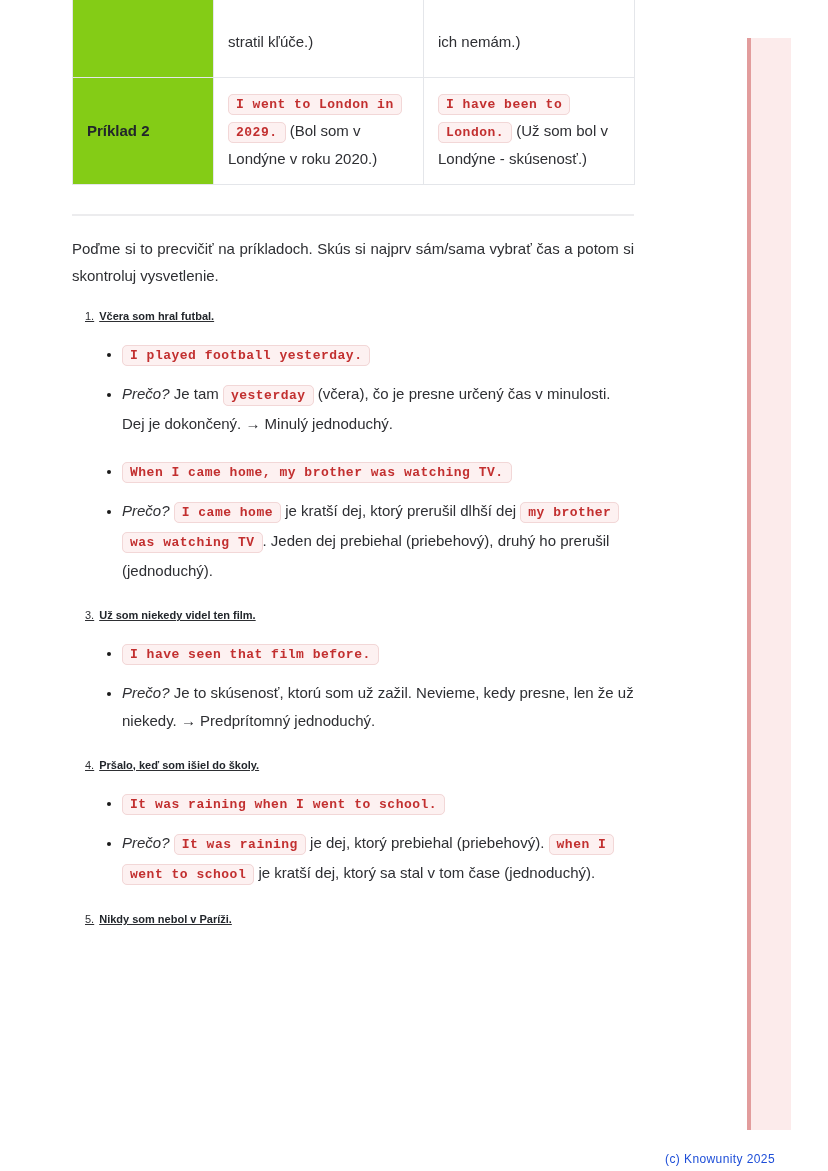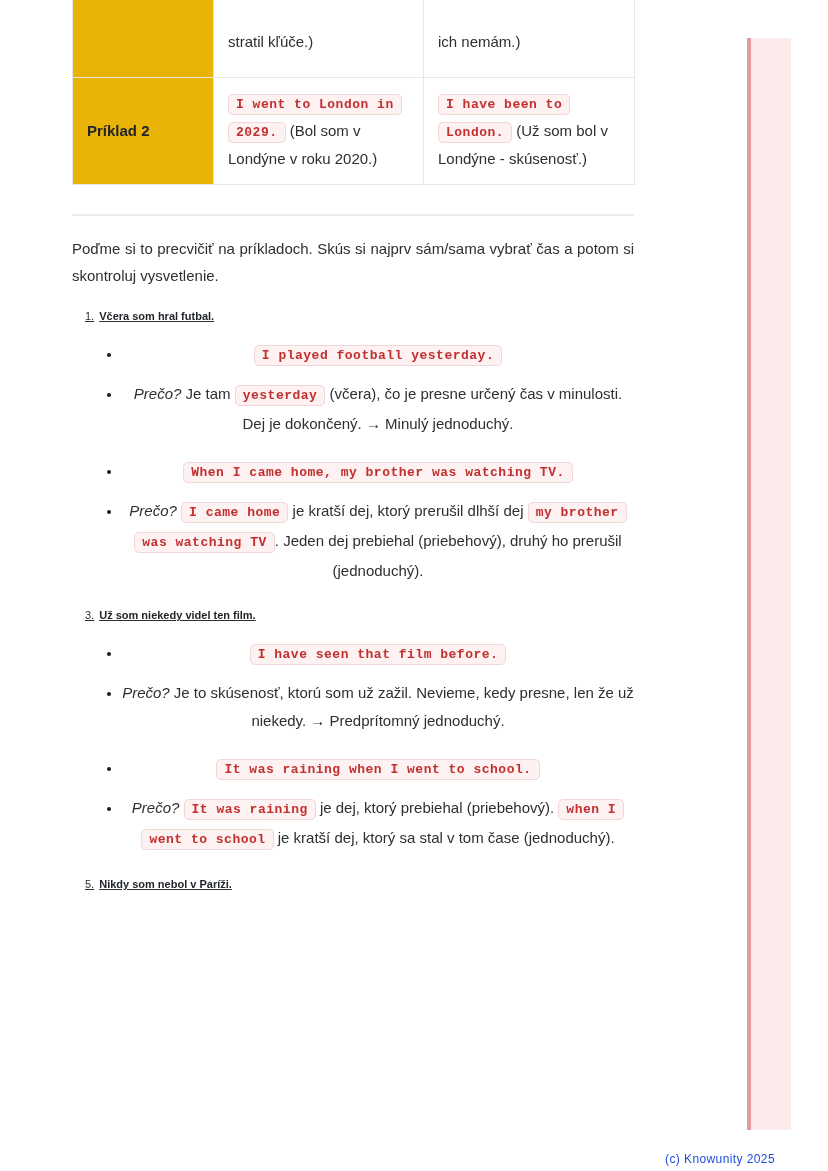--- a/index.html
+++ b/index.html
@@ -45,21 +45,21 @@
     table-layout: fixed;
     font-size: 15px;
     line-height: 26px;
   }
   table.cmp td {
     border: 1px solid #e4e6ea;
     padding: 12px 14px;
     vertical-align: middle;
   }
   table.cmp td.label-col {
-    background: #eab308;
+    background: #84cc16;
     font-weight: bold;
     color: #22262b;
   }
   tr.cut-row td { height: 105px; vertical-align: bottom; padding-bottom: 22px; }
   tr.main-row td { height: 103px; }
 
   
   .chip {
     font-family: "Liberation Mono", monospace;
     font-weight: bold;
@@ -109,21 +109,20 @@
   .ex-num { margin-right: 5px; }
   .ex-title { font-weight: bold; color: #22262b; }
   ul.ex-bullets {
     margin: 0; padding: 0 0 0 50px;
     list-style: disc outside;
   }
   ul.ex-bullets li {
     font-size: 15px;
     line-height: 28px;
     margin-bottom: 10px;
-    text-align: center;
   }
   ul.ex-bullets li::marker { color: #1a1a1a; font-size: 13px; }
   ul.ex-bullets li:last-child { margin-bottom: 0; }
   em.why-label { font-style: italic; }
 </style>
 </head>
 <body>
 
 <div class="edge-bar"></div>
 
@@ -173,20 +172,21 @@
 
     <div class="exercise">
       <div class="ex-head"><span class="ex-num">3.</span><span class="ex-title">Už som niekedy videl ten film.</span></div>
       <ul class="ex-bullets">
         <li><code class="chip">I have seen that film before.</code></li>
         <li><em class="why-label">Prečo?</em><span> Je to skúsenosť, ktorú som už zažil. Nevieme, kedy presne, len že už niekedy. → Predprítomný jednoduchý.</span></li>
       </ul>
     </div>
 
     <div class="exercise">
+      <div class="ex-head"><span class="ex-num">4.</span><span class="ex-title">Pršalo, keď som išiel do školy.</span></div>
       <ul class="ex-bullets">
         <li><code class="chip">It was raining when I went to school.</code></li>
         <li><em class="why-label">Prečo?</em><span> </span><code class="chip">It was raining</code><span> je dej, ktorý prebiehal (priebehový). </span><code class="chip">when I went to school</code><span> je kratší dej, ktorý sa stal v tom čase (jednoduchý).</span></li>
       </ul>
     </div>
 
     <div class="exercise">
       <div class="ex-head"><span class="ex-num">5.</span><span class="ex-title">Nikdy som nebol v Paríži.</span></div>
     </div>
 

